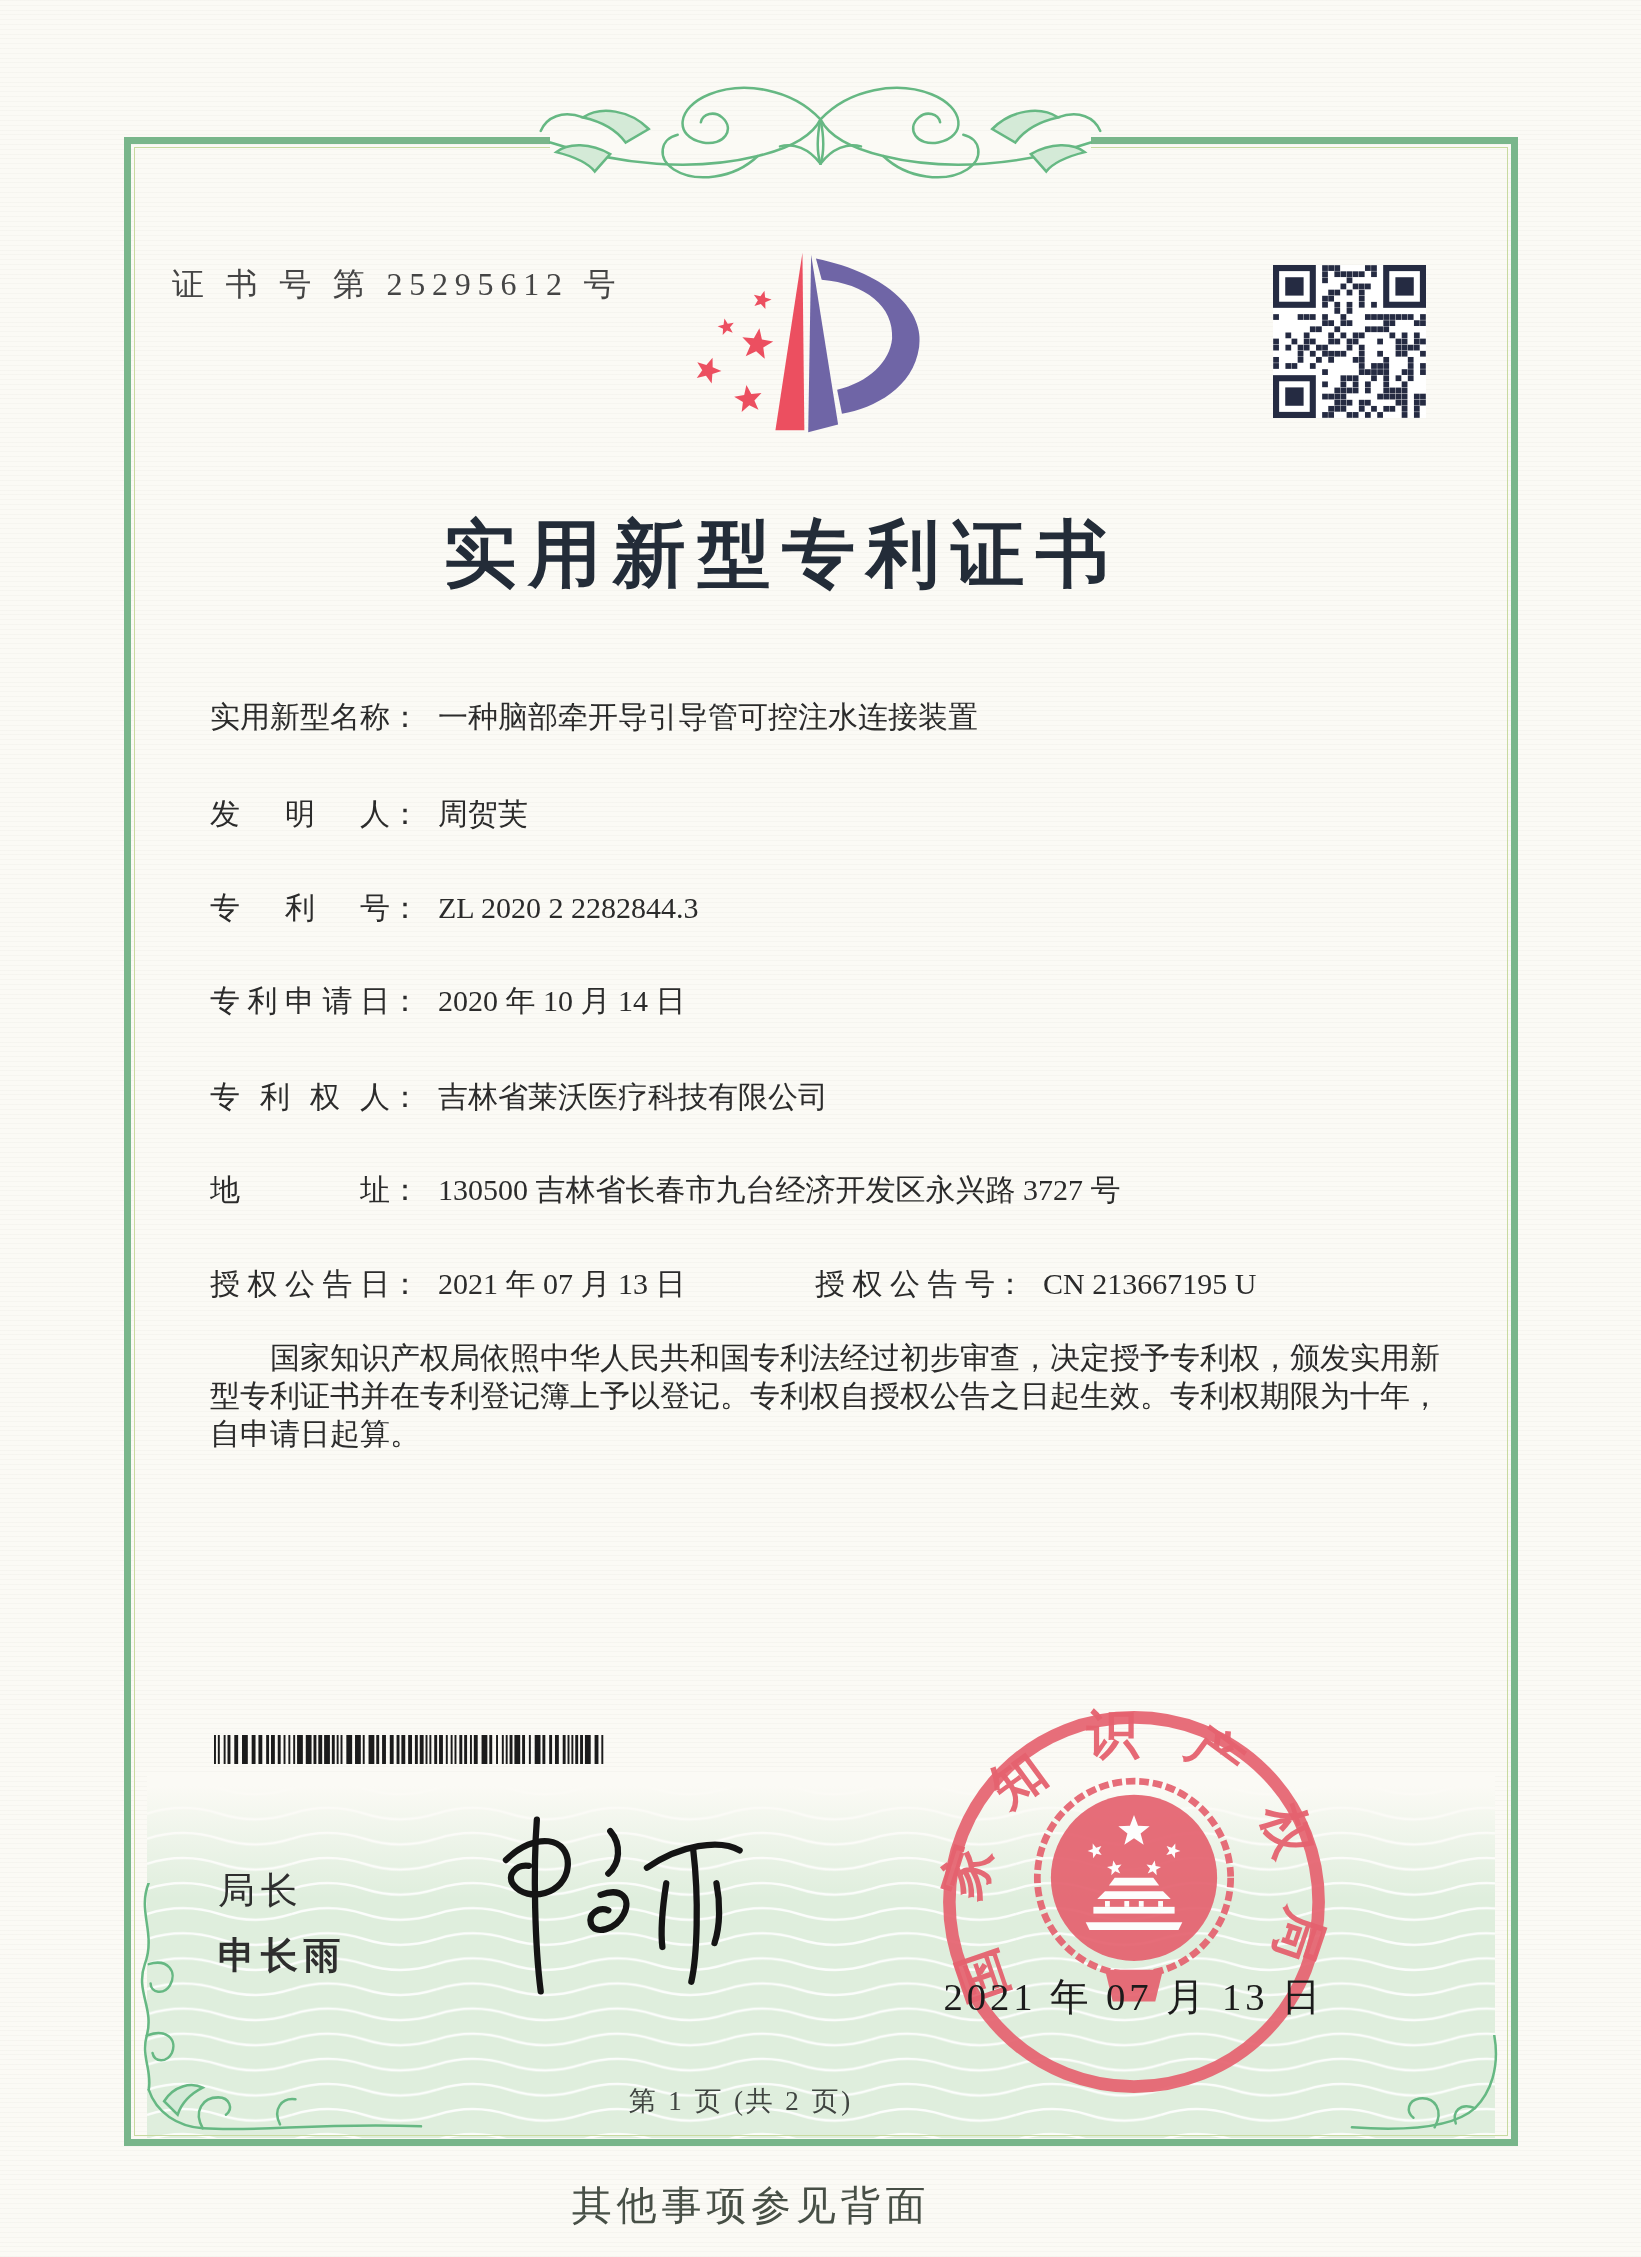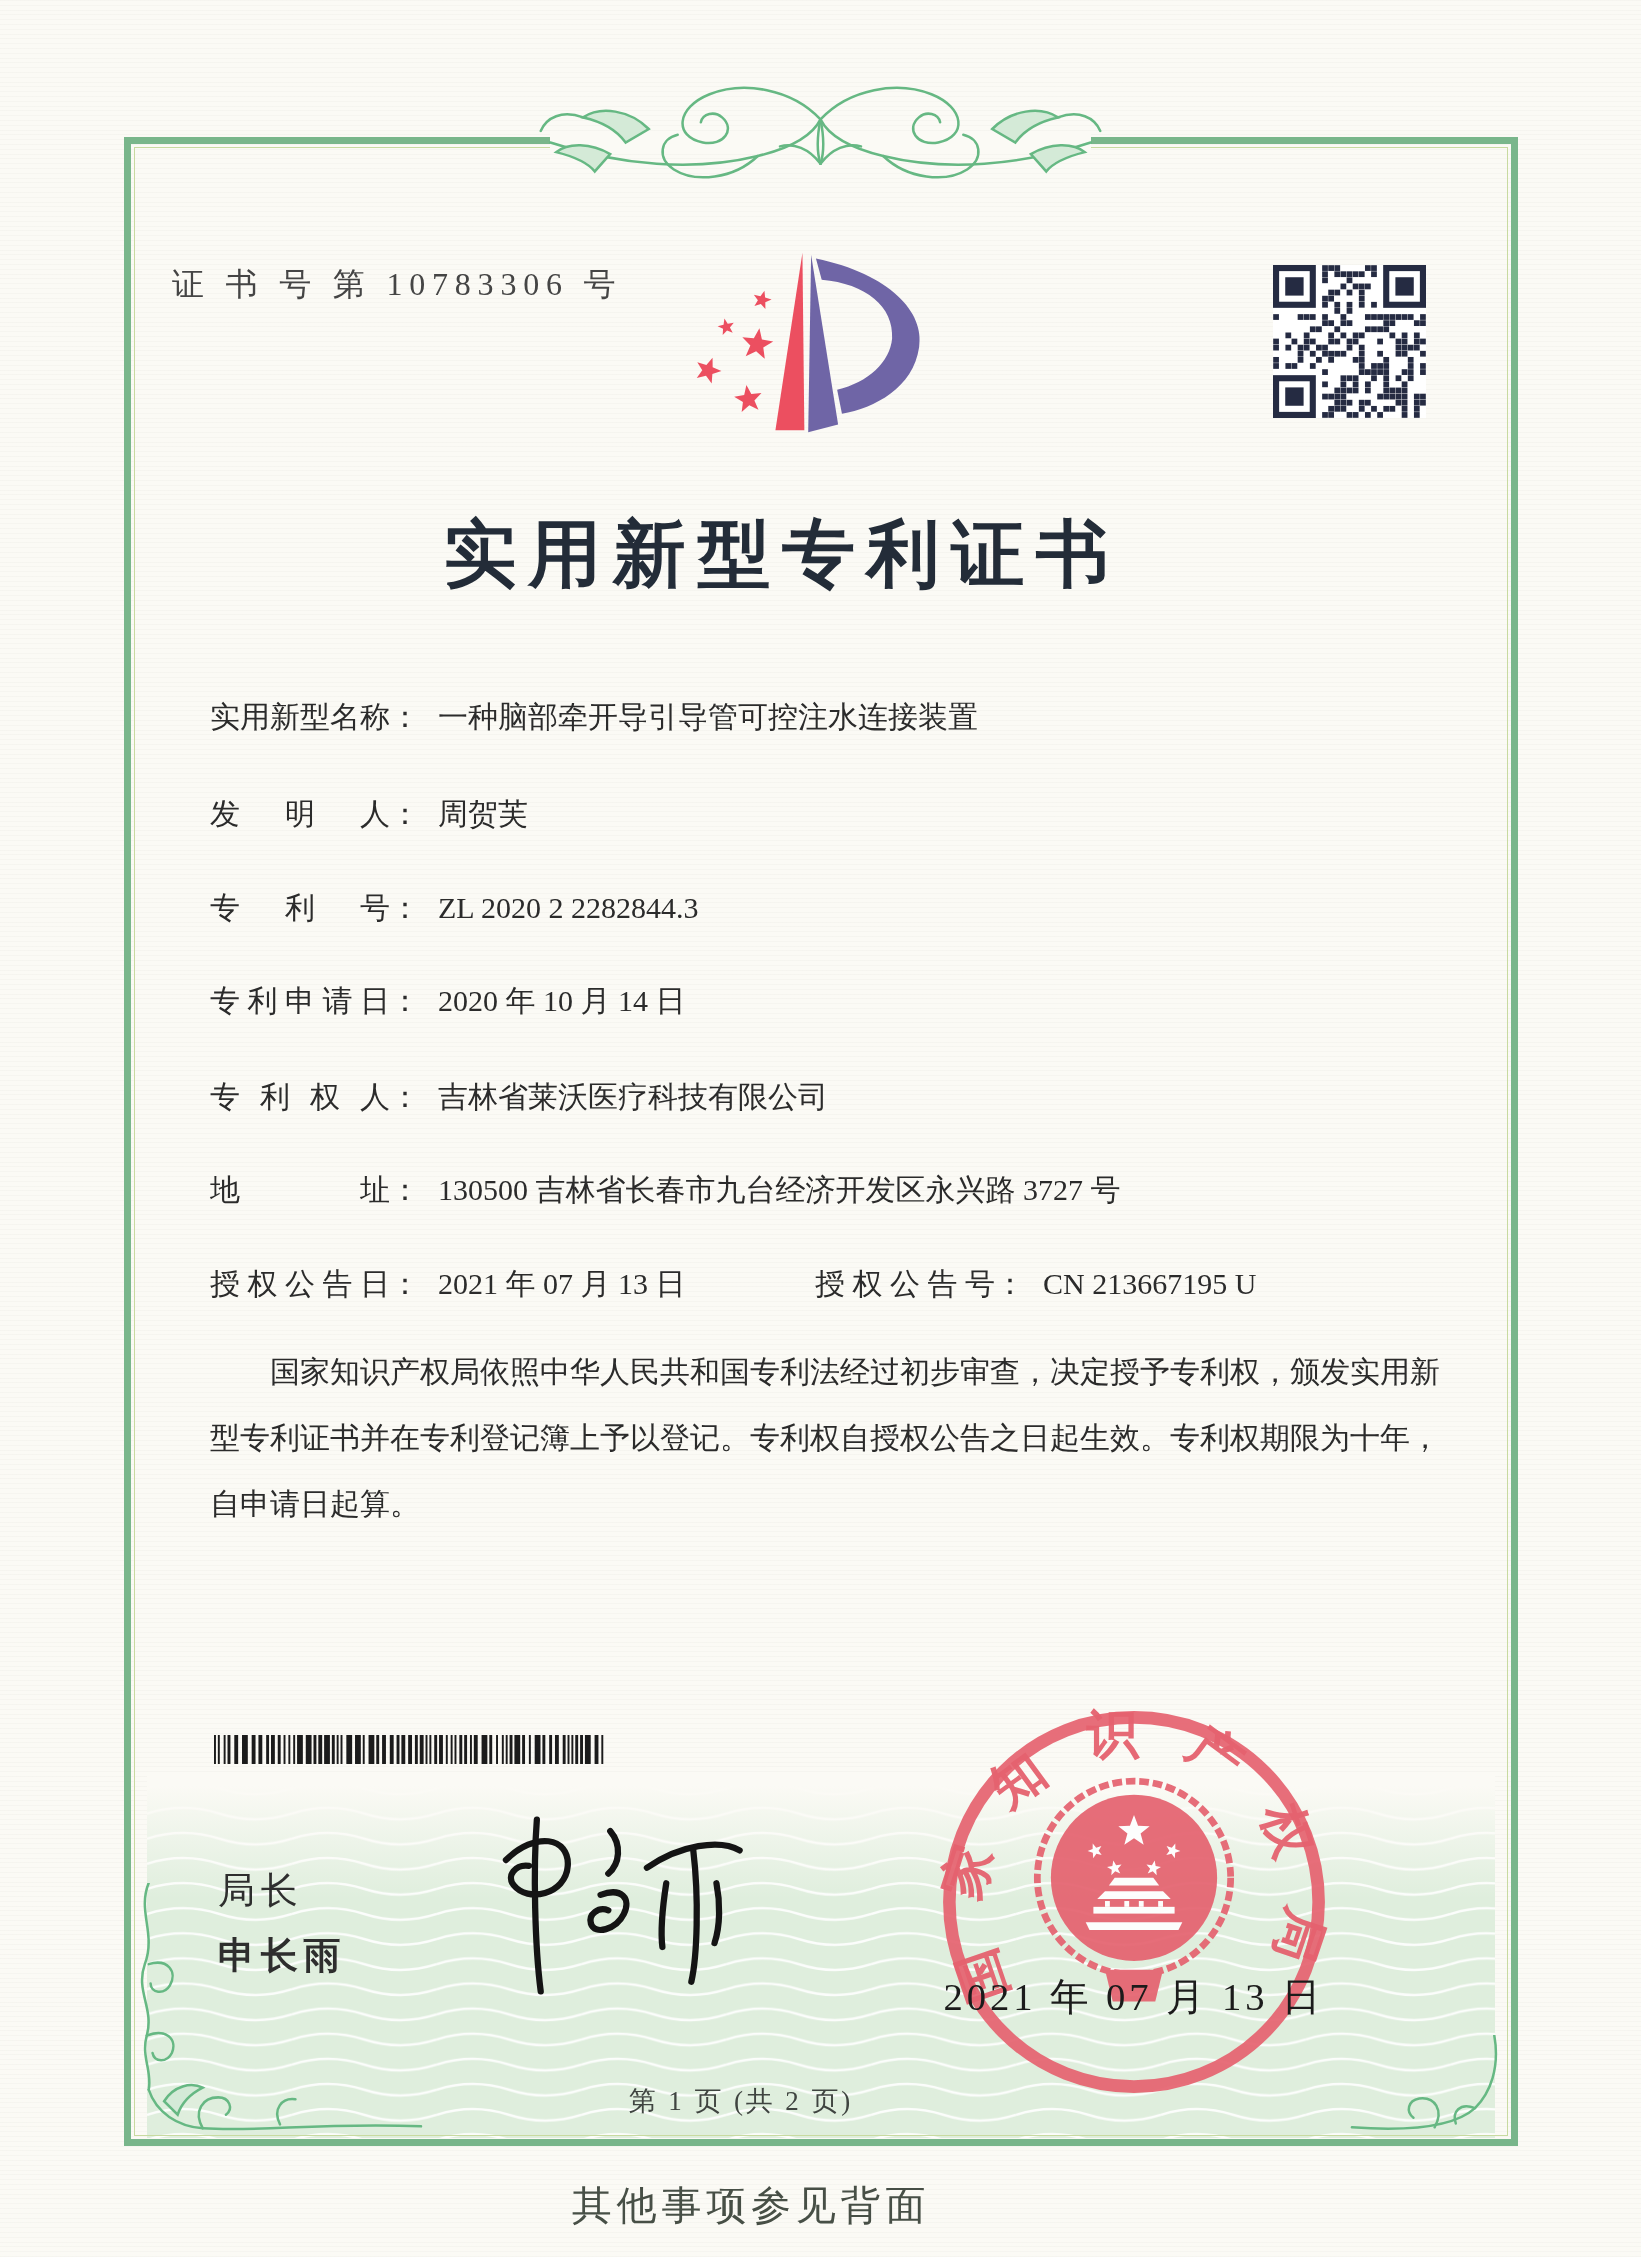--- a/index.html
+++ b/index.html
@@ -24,21 +24,21 @@
   .cert-no{position:absolute;left:172px;top:263px;font-size:32px;letter-spacing:6.8px;color:#454545;z-index:5;}
   .logo{position:absolute;left:676px;top:247px;z-index:5;}
   .qr{position:absolute;left:1273px;top:265px;z-index:5;}
   .title{position:absolute;left:782px;top:506px;transform:translateX(-50%);
     font-size:73px;font-weight:700;letter-spacing:11.6px;white-space:nowrap;color:var(--title-ink,#232c38);z-index:5;}
   .field-row{position:absolute;left:210px;font-size:30px;color:var(--body-ink,#2b2b2b);
     display:flex;align-items:flex-start;white-space:nowrap;z-index:5;line-height:1.25;}
   .flabel{display:inline-flex;justify-content:space-between;width:180px;}
   .fvalue{margin-left:18px;}
   .grant2{position:absolute;left:605px;top:0;display:flex;}
-  .paras{position:absolute;left:210px;top:1339px;width:1230px;font-size:30px;line-height:66px;
+  .paras{position:absolute;left:210px;top:1339px;width:1230px;font-size:30px;line-height:38px;
     color:var(--body-ink,#2b2b2b);text-align:justify;z-index:5;}
   .paras p{margin:0;text-indent:2em;}
   .barcode{position:absolute;left:214px;top:1735px;z-index:5;}
   .sig-title{position:absolute;left:218px;top:1866px;font-size:37px;color:#2e2e2e;letter-spacing:5.8px;z-index:5;}
   .sig-name{position:absolute;left:218px;top:1931px;font-size:37px;color:#2e2e2e;letter-spacing:5.8px;z-index:5;font-weight:bold;}
   .signature{position:absolute;left:477px;top:1802px;z-index:6;}
   .seal{position:absolute;left:931px;top:1699px;z-index:5;}
   .page-info{position:absolute;left:741px;top:2083px;transform:translateX(-50%);
     font-size:27px;letter-spacing:2.9px;color:#3f4440;white-space:nowrap;z-index:5;text-align:right;}
   .back-note{position:absolute;left:751px;top:2178px;transform:translateX(-50%);
@@ -94,21 +94,21 @@
   </svg>
 
   <svg class="orn" style="left:1348px;top:2035px" width="154" height="100" viewBox="0 0 160 104">
     <g stroke="var(--ornament-green,#66b883)" stroke-width="2.6" fill="none" stroke-linecap="round">
       <path d="M152,0 C158,34 148,60 132,76 C110,96 60,100 4,96"></path>
       <path d="M90,96 C100,78 90,64 74,66 C62,68 60,80 68,86"></path>
       <path d="M132,76 C116,70 108,80 112,92"></path>
     </g>
   </svg>
 
-  <div class="cert-no">证 书 号 第 10783306 号</div>
+  <div class="cert-no">证 书 号 第 25295612 号</div>
 
   <svg class="logo" width="249" height="189" viewBox="0 0 258 196">
     <path d="M131,6 L103,190 L133,190 Z" fill="var(--logo-red,#ec4f60)"></path>
     <path d="M140,8 L137,192 L168,184 Z" fill="var(--logo-purple,#6f65a6)"></path>
     <path d="M145,12 C222,28 258,68 252,104 C246,146 206,167 172,173 L167,148 C199,141 222,119 224,95 C226,62 197,38 151,34 Z" fill="var(--logo-purple,#6f65a6)"></path>
     <g id="logo-stars" fill="var(--logo-red,#ec4f60)">
         <path d="M91.6,45.3L92.3,52.4L99.0,54.5L92.5,57.3L92.6,64.3L87.9,59.1L81.2,61.3L84.8,55.2L80.6,49.6L87.5,51.1Z"></path>
         <path d="M50.1,74.2L53.5,79.5L59.8,78.5L55.8,83.4L58.7,89.0L52.8,86.7L48.3,91.2L48.7,84.9L43.0,82.1L49.2,80.5Z"></path>
         <path d="M86.4,84.2L89.0,95.9L100.7,98.0L90.4,104.1L92.0,116.0L83.0,108.1L72.2,113.2L77.0,102.2L68.7,93.5L80.6,94.7Z"></path>
         <path d="M37.8,114.8L37.9,124.7L47.0,128.5L37.6,131.6L36.9,141.5L31.0,133.5L21.4,135.8L27.1,127.8L22.0,119.4L31.4,122.3Z"></path>

